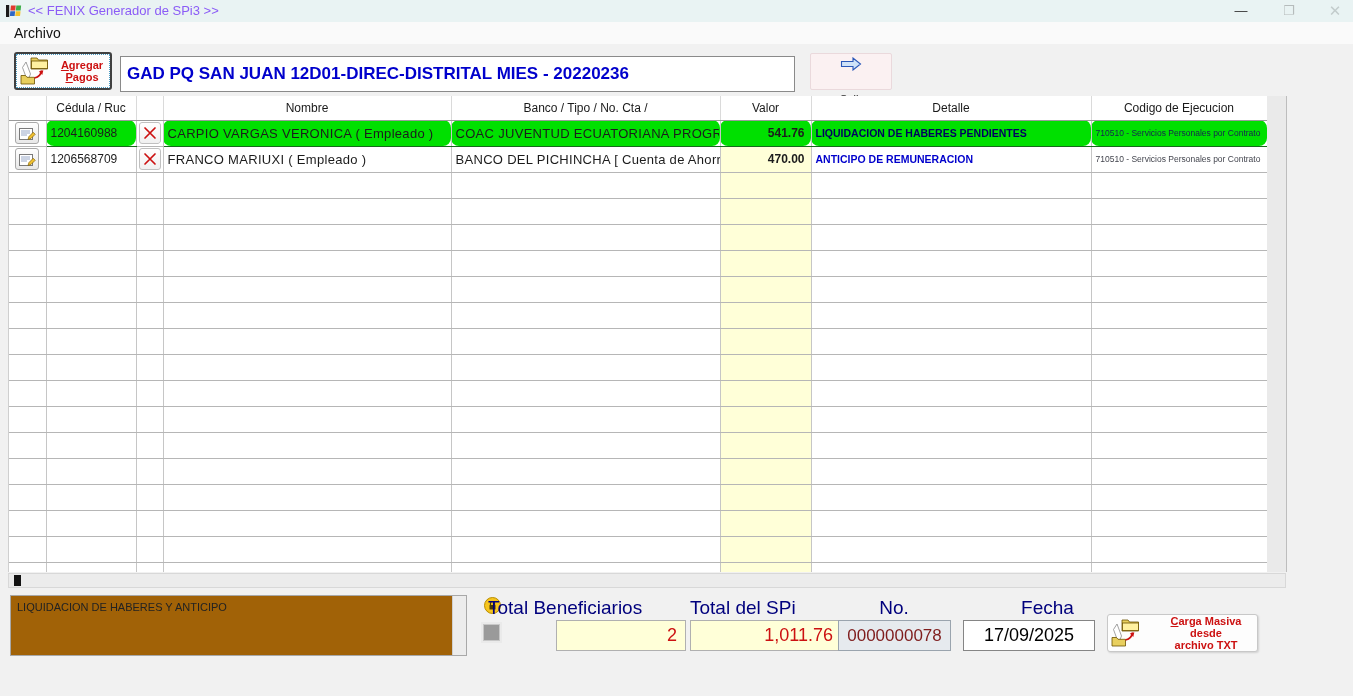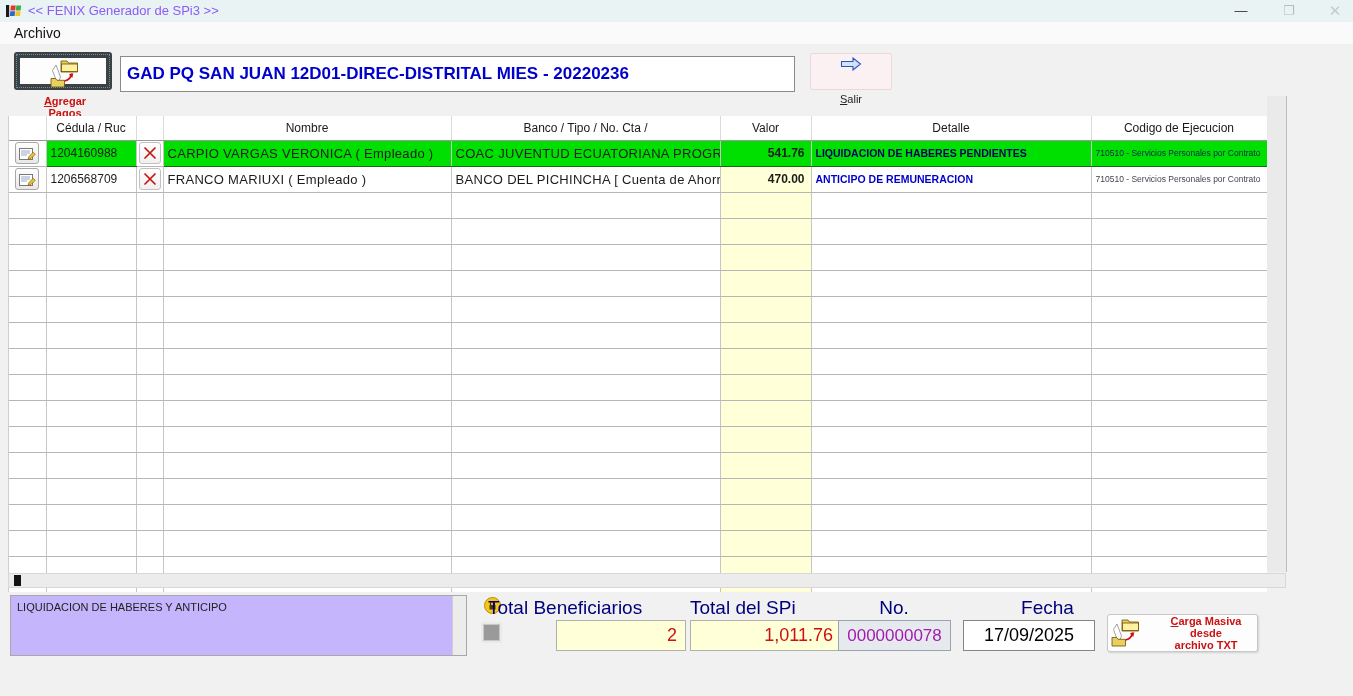--- a/index.html
+++ b/index.html
@@ -14,75 +14,75 @@
   .btn-max { left:1272px; color:#b6bcbc; }
   .btn-close { left:1318px; color:#c2cbcb; font-size:15px; }
 
   .menubar { position:absolute; left:0; top:22px; width:1353px; height:22px; background:#fafafa; }
   .menu-item { position:absolute; left:10px; top:0; line-height:22px; font-size:14px; color:#111; padding:0 4px; }
 
   .content { position:absolute; left:0; top:44px; width:1353px; height:652px; background:#f1f1f1; }
 
   
   .btn-agregar { position:absolute; left:14px; top:8px; width:98px; height:38px; background:#fdfdfd;
-    border:6px solid #404040; border-radius:3px; outline:1px dotted #4a9cc4; outline-offset:-3px;
-    display:flex; align-items:center; gap:4px; padding-left:4px; cursor:pointer;flex-direction:column; }
+    border:2px solid #404040; border-radius:3px; outline:1px dotted #4a9cc4; outline-offset:-3px;
+    display:flex; align-items:center; gap:4px; padding-left:4px; cursor:pointer; }
   .btn-agregar .lbl { color:#cc1111; font-weight:bold; font-size:11px; line-height:12px; text-align:center; width:58px; }
   .titulo-input { position:absolute; left:120px; top:12px; width:675px; height:29px; border:1px solid #8a8a8a;
     background:#fff; font-family:"Liberation Sans",sans-serif; font-weight:bold; font-size:17px; color:#0000cc; padding:17px 6px; }
   .btn-salir { position:absolute; left:810px; top:9px; width:82px; height:37px; background:#fbf1f2;
     border:1px solid #ead9dc; border-radius:2px; text-align:center; cursor:pointer; padding-top:3px; }
   .btn-salir .lbl { display:block; font-size:11px; color:#222; margin-top:19px; }
   .u { text-decoration:underline; }
 
   
-  .grid-wrap { position:absolute; left:8px; top:52px; width:1259px; height:476px; overflow:hidden; background:#fff; border-left:1px solid #cfcfcf;margin-top:20px; }
+  .grid-wrap { position:absolute; left:8px; top:52px; width:1259px; height:476px; overflow:hidden; background:#fff; border-left:1px solid #cfcfcf; }
   table { border-collapse:collapse; table-layout:fixed; width:1258px; }
   th { height:24px; background:#fff; font-weight:normal; font-size:12px; color:#1a1a1a;
        border-bottom:1px solid #9a9a9a; border-right:1px solid #dadada; overflow:hidden; white-space:nowrap; }
   td { height:26px; font-size:12px; color:#1c1c1c; border-right:1px solid #c6c6c6; border-bottom:1px solid #b6b6b6;
        overflow:hidden; white-space:nowrap; padding:0 4px; background:#fff; }
   td.c-val { background:#ffffd8; font-weight:bold; text-align:right; padding-right:6px; }
   td.c-det { font-weight:bold; font-size:10.5px; color:#0000cc; }
   td.c-cod { font-size:8.5px; color:#44464f; }
   td.c-nom, td.c-ban { letter-spacing:0.3px; font-size:13px; }
-  tr.sel td { background:#00e000; border-bottom:1px solid #17691c; }
+  tr.sel td { background:#00e000; border-bottom:1px solid #17691c;border-radius:8px; }
   tr.sel td.c-val { background:#00e000; }
   tr.sel td.c-det { color:#000060; }
   tr.sel td.c-cod { color:#15244f; }
   tr.sel td.c-btn, tr.sel td.c-del { background:#fff; border-bottom:1px solid #b6b6b6; }
   td.c-btn, td.c-del { text-align:center; padding:0; }
   .edit-btn { width:24px; height:22px; background:linear-gradient(#fefefe,#e8e8e8); border:1px solid #a8a8a8;
        border-radius:3px; display:inline-flex; align-items:center; justify-content:center; cursor:pointer; }
   .del-btn { width:22px; height:22px; background:linear-gradient(#fff,#f0f0f0); border:1px solid #c0c0c0;
        border-radius:3px; display:inline-flex; align-items:center; justify-content:center; cursor:pointer; }
 
   .vstrip { position:absolute; left:1267px; top:52px; width:20px; height:476px; background:#eaeaea; border-right:1px solid #bdbdbd; }
   .hscroll { position:absolute; left:8px; top:529px; width:1278px; height:15px; background:#ececec; border:1px solid #d8d8d8; }
   .hscroll .tick { position:absolute; left:5px; top:1px; width:7px; height:11px; background:#141414; }
 
   
-  .desc-wrap { position:absolute; left:10px; top:551px; width:457px; height:61px; border:1px solid #a8a8a8; background:#c4b5fd; }
+  .desc-wrap { position:absolute; left:10px; top:551px; width:457px; height:61px; border:1px solid #a8a8a8; background:#a16207; }
   .desc-text { width:100%; height:100%; border:none; resize:none; background:transparent; outline:none;
        font-family:"Liberation Sans",sans-serif; font-size:11px; color:#222; padding:5px 20px 4px 6px; }
   .desc-sb { position:absolute; right:0; top:0; width:14px; height:59px; background:#ececec; border-left:1px solid #cfcfcf; }
   .lock-icon { position:absolute; left:484px; top:553px; cursor:pointer; }
   .gray-square { position:absolute; left:483px; top:580px; width:17px; height:17px; background:#9a9a9a;
        border:1px solid #c8c8c8; box-shadow:0 0 0 2px #eaeaea; cursor:pointer; }
 
   .f-label { position:absolute; top:553px; font-size:19px; color:#00007d; }
   .lbl-tb  { left:488px; width:186px; text-align:left; }
   .lbl-spi { left:690px; width:135px; text-align:left; }
   .lbl-ref { left:833px; width:122px; text-align:center; }
   .lbl-fec { left:1000px; width:95px; text-align:center; }
 
   .f-field { position:absolute; top:576px; height:31px; line-height:29px; font-size:18px; border:1px solid #b0b0b0; }
   .fld-tb  { left:556px; width:130px; background:#ffffd8; color:#cc1111; text-align:right; padding-right:8px; }
   .fld-spi { left:690px; width:152px; background:#ffffd8; color:#cc1111; text-align:right; padding-right:8px; }
-  .fld-ref { left:838px; width:113px; background:#e6eaee; color:#a21caf; text-align:center; border-color:#9aa4ae; font-size:17px; }
+  .fld-ref { left:838px; width:113px; background:#e6eaee; color:#7f1d1d; text-align:center; border-color:#9aa4ae; font-size:17px; }
   .fld-fec { left:963px; width:132px; background:#fff; color:#000; text-align:center; border-color:#858585; }
 
   .btn-carga { position:absolute; left:1107px; top:570px; width:151px; height:38px; background:#fdfdfd;
     border:1px solid #c8c8c8; border-radius:3px; box-shadow:1px 1px 2px #00000022;
     display:flex; align-items:center; gap:14px; padding-left:3px; cursor:pointer; }
   .btn-carga .lbl { color:#cc1111; font-weight:bold; font-size:11px; line-height:12px; text-align:center; flex:1; }
 </style>
 </head>
 <body>
 

